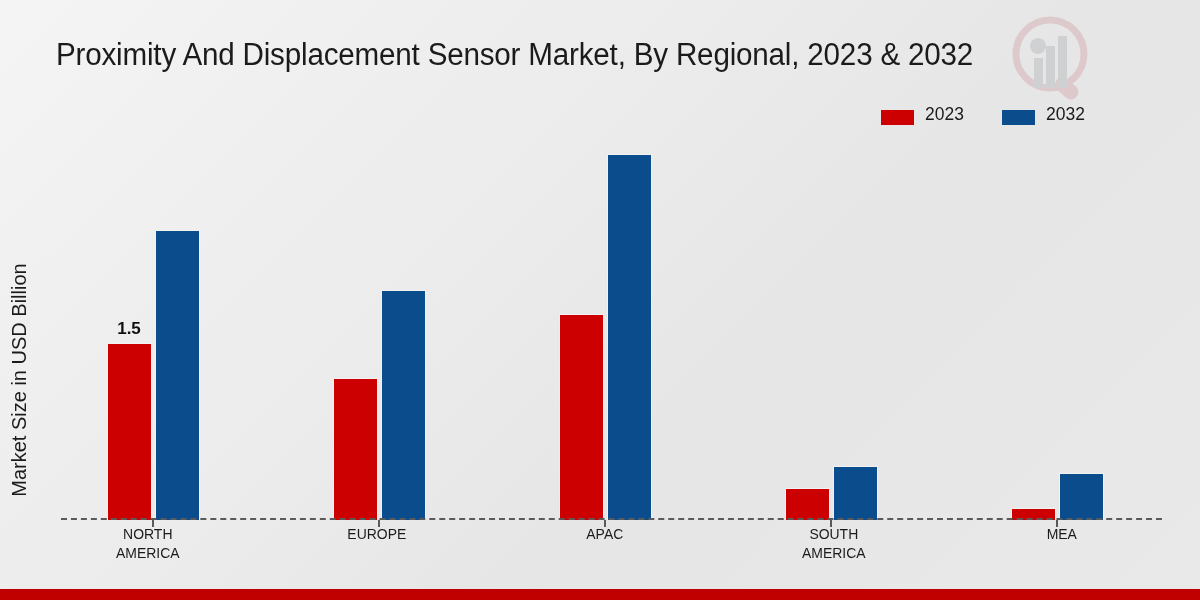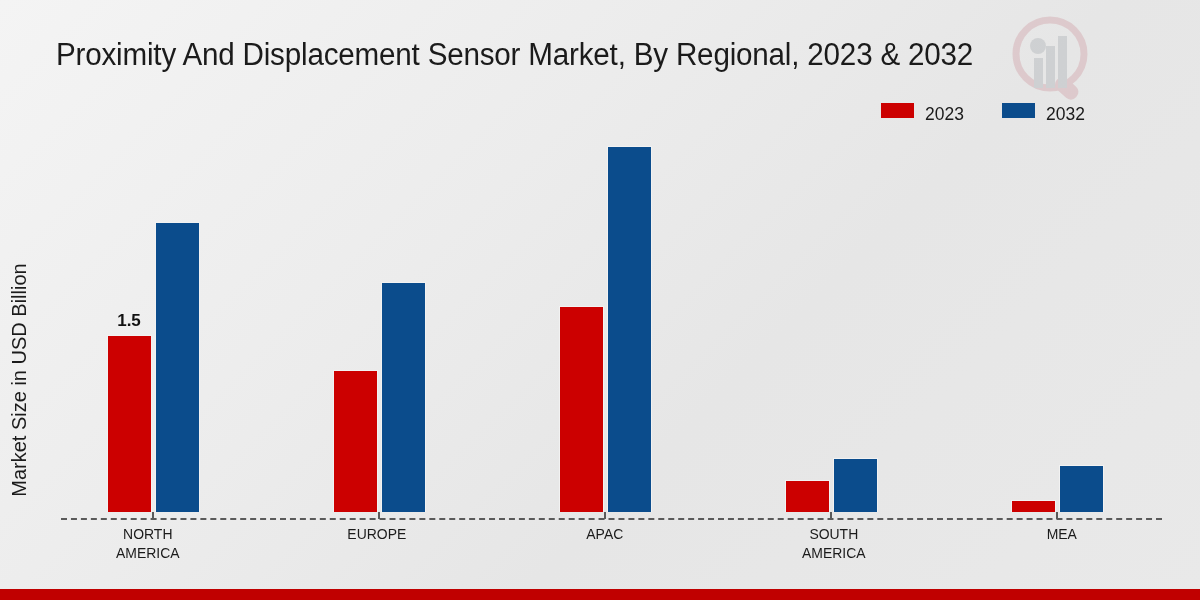--- a/index.html
+++ b/index.html
@@ -53,21 +53,21 @@
   .legend {
     position: absolute;
     right: 112px;
     top: 103px;
     display: flex;
     align-items: center;
     gap: 34px;
   }
   .legend-item {
     display: flex;
-    align-items: flex-start;
+    align-items: flex-end;
     gap: 11px;
   }
   .legend-swatch {
     width: 33px;
     height: 15px;
     display: block;
   }
   .legend-label {
     font-size: 19px;
     color: #1b1b1b;
@@ -105,21 +105,21 @@
     position: absolute;
     left: 21px;
     bottom: 0px;
     width: 1101px;
     height: 0;
     border-top: 2px dashed #5a5a5a;
   }
   .bar-groups {
     position: absolute;
     left: 0;
-    bottom: 8px;
+    bottom: 0;
     width: 1130px;
     height: 390px;
     display: flex;
     align-items: flex-start;
   }
   .bar-group {
     flex: 1 1 0;
     position: relative;
     height: 100%;
     display: flex;

